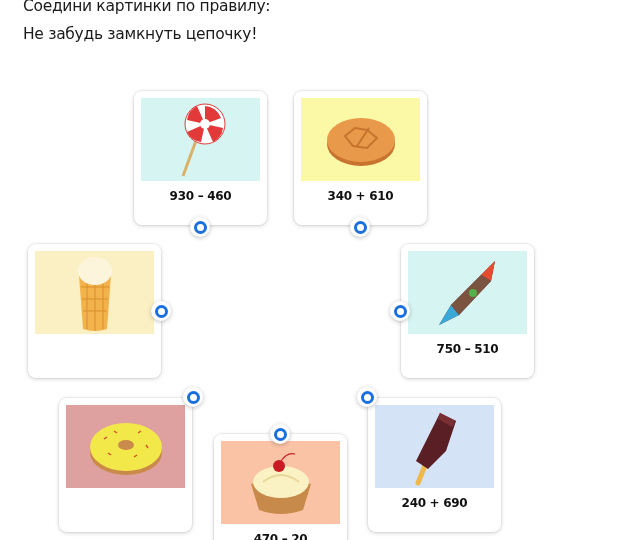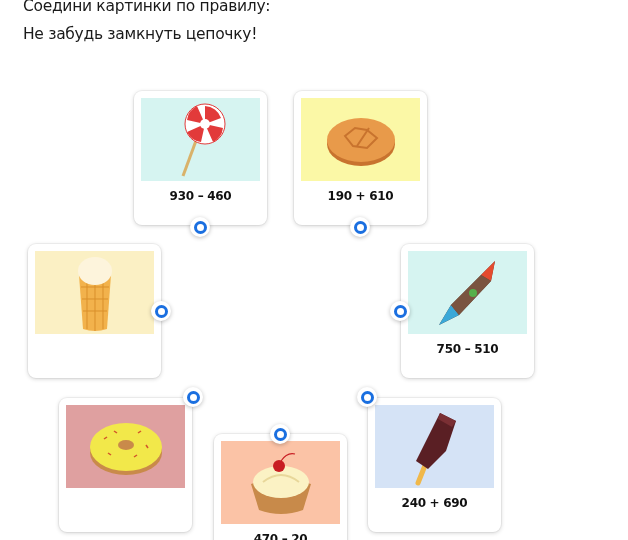--- a/index.html
+++ b/index.html
@@ -54,21 +54,21 @@
 
 <div class="card" style="left:294px;top:91px;width:133px;height:134px;">
   <div class="pic" style="background:#fbf8a6;">
     <svg width="80" height="60" viewBox="0 0 80 60">
       <ellipse cx="40" cy="34" rx="34" ry="22" fill="#c8732e"></ellipse>
       <ellipse cx="40" cy="30" rx="34" ry="22" fill="#e89a4a"></ellipse>
       <path d="M24 26 L34 18 L46 20 L56 28 L46 38 L32 36Z" fill="none" stroke="#c8732e" stroke-width="2"></path>
       <path d="M36 36 L48 18" stroke="#c8732e" stroke-width="2"></path>
     </svg>
   </div>
-  <div class="label">190 + 610</div>
+  <div class="label">340 + 610</div>
 </div>
 
 <div class="card" style="left:28px;top:244px;width:133px;height:134px;">
   <div class="pic" style="background:#fbf0c4;">
     <svg width="44" height="80" viewBox="0 0 44 80">
       <path d="M6 22 L38 22 L34 76 Q22 80 10 76Z" fill="#f2b24c"></path>
       <path d="M8 34 H36 M9 46 H35 M10 58 H34 M14 22 V76 M22 22 V78 M30 22 V76" stroke="#d98f2a" stroke-width="1"></path>
       <ellipse cx="22" cy="18" rx="17" ry="14" fill="#fdf4dc"></ellipse>
     </svg>
   </div>

